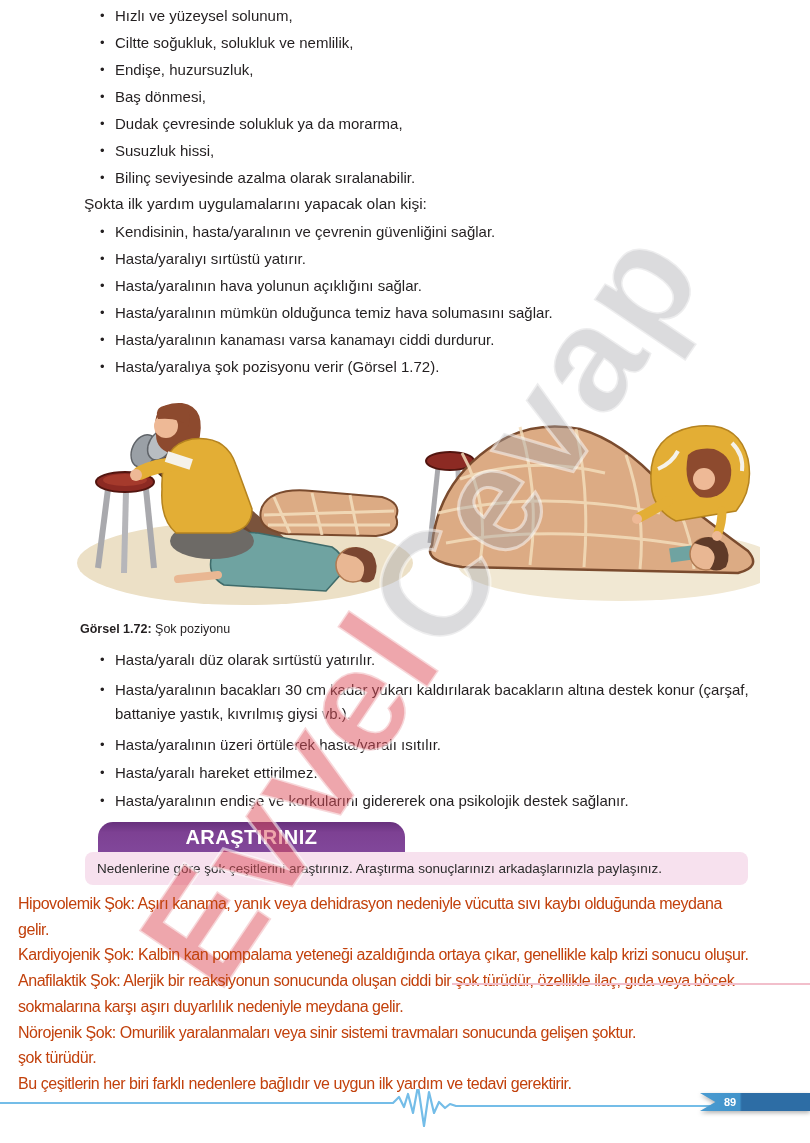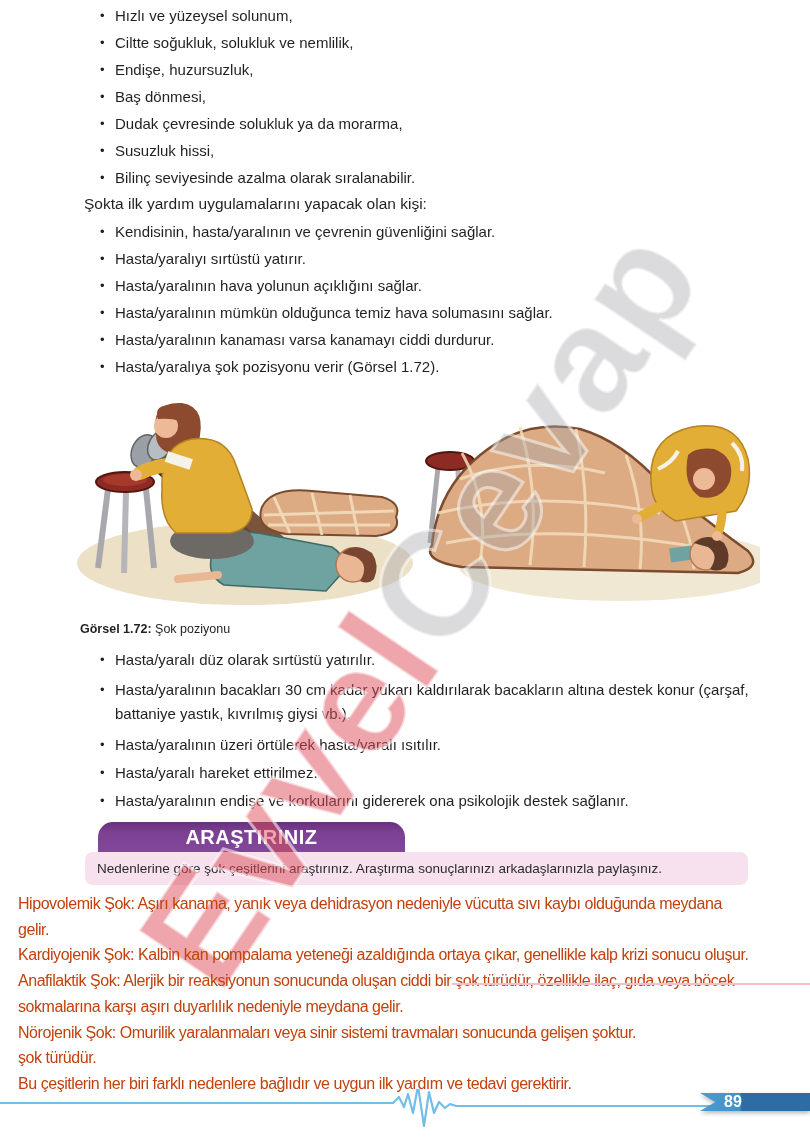--- a/index.html
+++ b/index.html
@@ -68,21 +68,21 @@
 
   
   .footer-svg { position:absolute; left:0; top:1089px; width:810px; height:44px; z-index:2; }
   .badge-wrap { position:absolute; left:700px; top:1093px; z-index:3;
                 filter:drop-shadow(0 2px 2px rgba(0,0,0,0.30)); }
   .page-badge {
     width:110px; height:18px;
     background:linear-gradient(90deg,#4a9bd1 0%, #4193ca 36%, #2d6da5 38%, #2d6da5 100%);
     clip-path:polygon(0 0, 100% 0, 100% 100%, 0 100%, 14% 50%);
     display:flex; align-items:center;
-    color:#ffffff; font-size:16px; font-weight:bold;
+    color:#ffffff; font-size:11px; font-weight:bold;
   }
   .page-badge span { margin-left:24px; }
 </style>
 </head>
 <body>
 
 <div class="blist" style="top:6px;">
   <div class="li">
       <span class="dot">•</span>
       <span class="txt">Hızlı ve yüzeysel solunum,</span>

